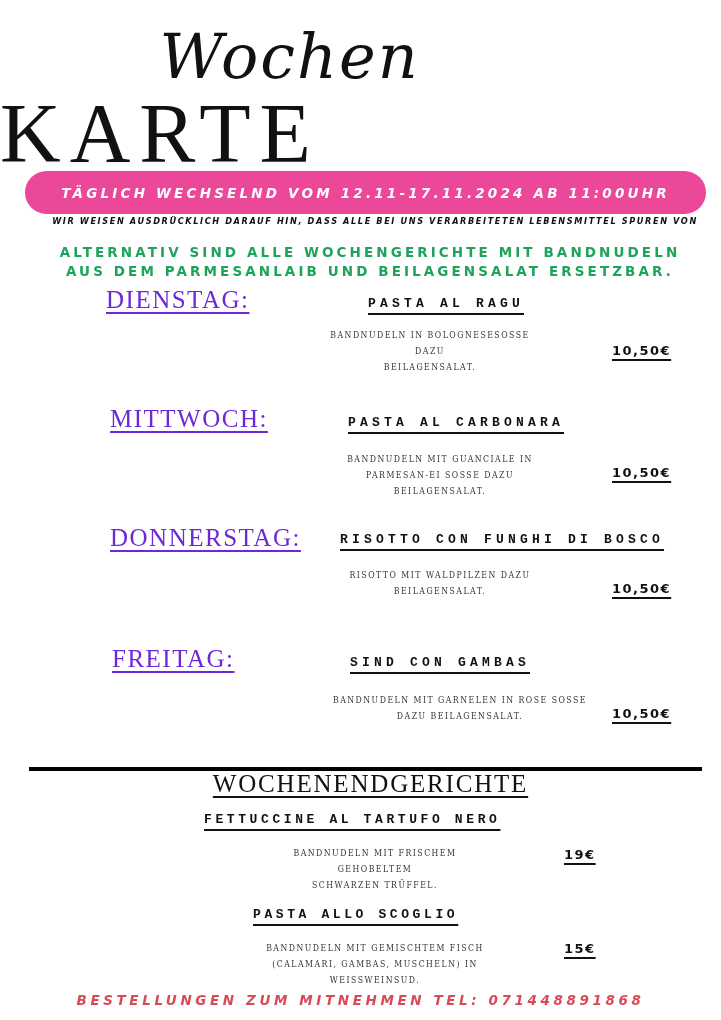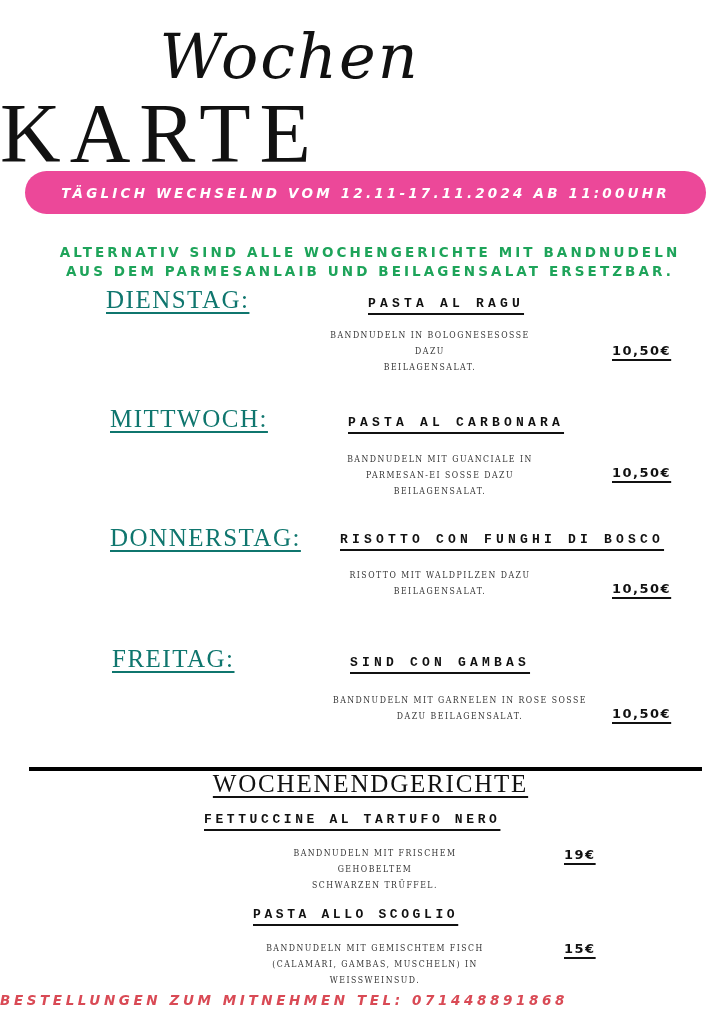--- a/index.html
+++ b/index.html
@@ -35,21 +35,21 @@
 
   .green-note {
     left: 20px; width: 700px; top: 243px; text-align: center;
     font-family: "DejaVu Sans", sans-serif; font-weight: bold;
     font-size: 13.5px; line-height: 19px; letter-spacing: 3.1px; color: #1ea45a;
   }
 
   .day {
     font-family: "Liberation Serif", serif; font-weight: normal;
     font-size: 25px; letter-spacing: 1.5px; text-decoration: underline;
-    text-decoration-thickness: 2px; text-underline-offset: 4px; color: #0f766e; white-space: nowrap;
+    text-decoration-thickness: 2px; text-underline-offset: 4px; color: #6d28d9; white-space: nowrap;
   }
   .dish {
     font-family: Liberation Mono, monospace; font-weight: bold;
     font-size: 13px; letter-spacing: 4.2px; text-decoration: underline;
     text-decoration-thickness: 2px; text-underline-offset: 6px; color: #111; white-space: nowrap;
   }
   .desc {
     font-family: "DejaVu Serif", serif; font-weight: normal;
     font-size: 9.5px; line-height: 16px; letter-spacing: 1.8px; text-align: center; color: #333;
     transform: scaleX(0.82); transform-origin: center top;
@@ -63,36 +63,37 @@
   .divider { left: 29px; width: 673px; top: 767px; height: 4px; background: #000; }
 
   .weekend-title {
     left: 0; width: 741px; top: 770px; text-align: center;
     font-family: "Liberation Serif", serif; font-weight: normal;
     font-size: 25px; letter-spacing: 1.8px; text-decoration: underline;
     text-decoration-thickness: 2px; text-underline-offset: 4px; color: #111;
   }
 
   .footer {
-    left: 0; width: 721px; top: 992px; text-align: left;
+    left: 0; width: 721px; top: 992px; text-align: center;
     font-family: "DejaVu Sans", sans-serif; font-weight: bold; font-style: italic;
     font-size: 13.5px; letter-spacing: 3.6px; color: #d94a55;
   }
 </style>
 </head>
 <body>
 
 <div class="abs script-title">Wochen</div>
 <div class="abs karte-title">KARTE</div>
 
 <div class="abs pill">
   <span class="pill-text">TÄGLICH WECHSELND VOM 12.11-17.11.2024 AB 11:00UHR</span>
 </div>
 
 <div class="abs disclaimer">
+  <div>WIR WEISEN AUSDRÜCKLICH DARAUF HIN, DASS ALLE BEI UNS VERARBEITETEN LEBENSMITTEL SPUREN VON</div>
 </div>
 
 <div class="abs green-note">
   <div>ALTERNATIV SIND ALLE WOCHENGERICHTE MIT BANDNUDELN</div>
   <div>AUS DEM PARMESANLAIB UND BEILAGENSALAT ERSETZBAR.</div>
 </div>
 
 <div class="abs day" style="left:106px; top:286px;">DIENSTAG:</div>
 <div class="abs dish" style="left:368px; top:296px;">PASTA AL RAGU</div>
 <div class="abs desc" style="left:290px; width:280px; top:327px;">

